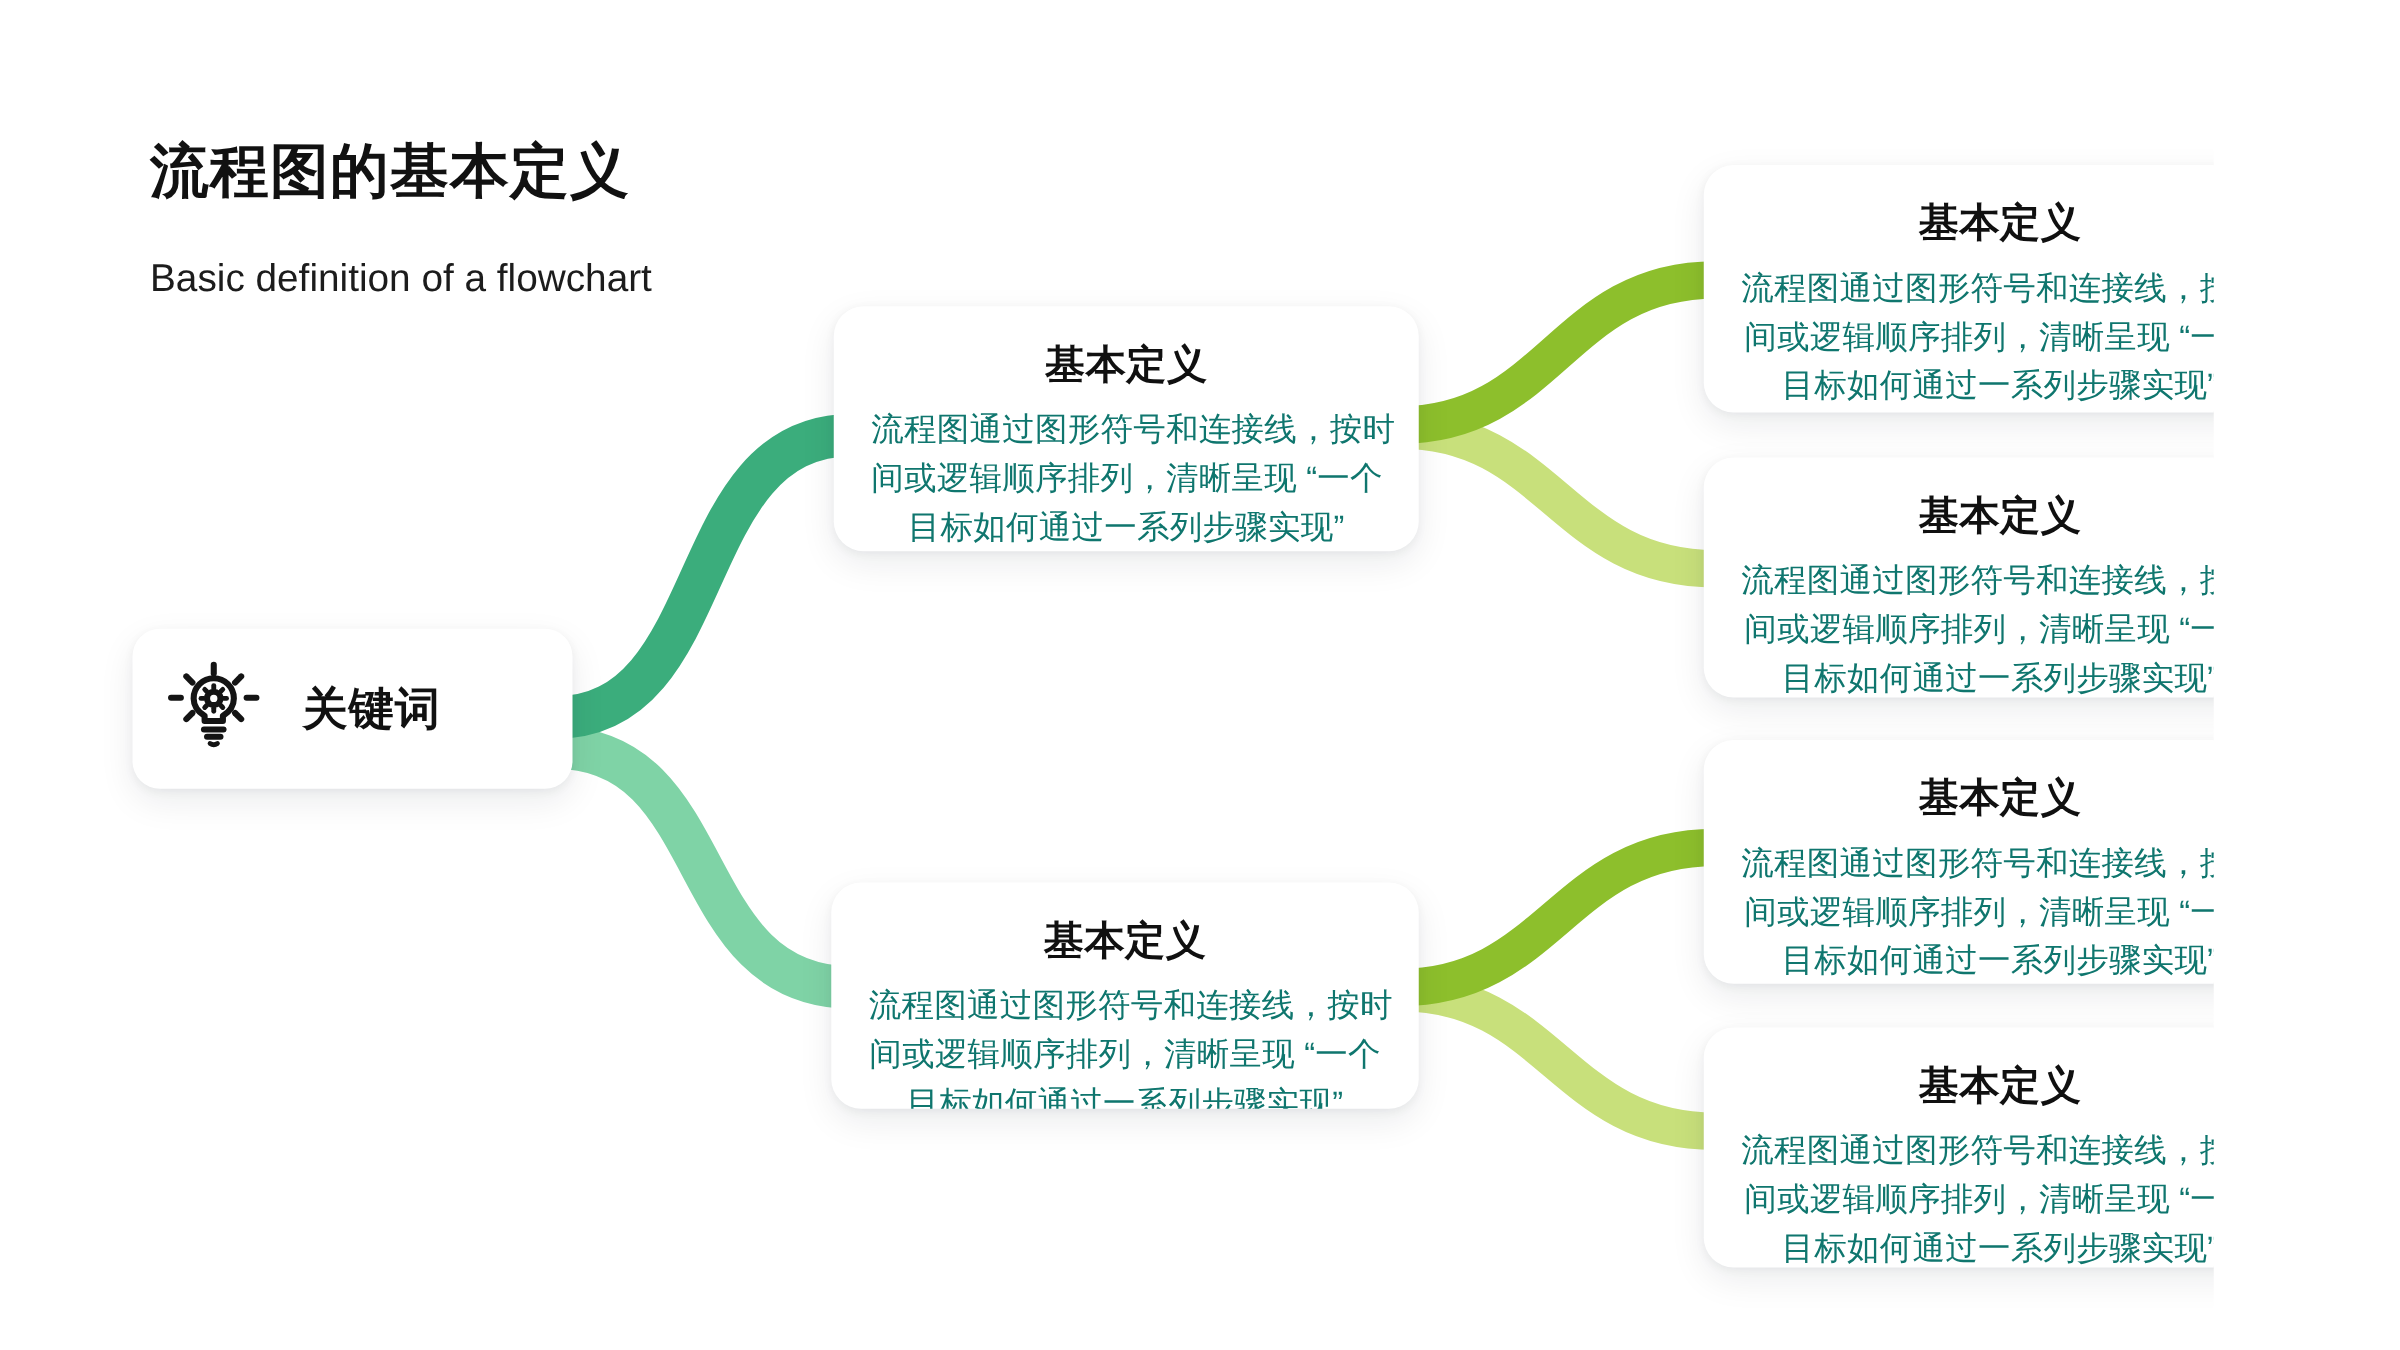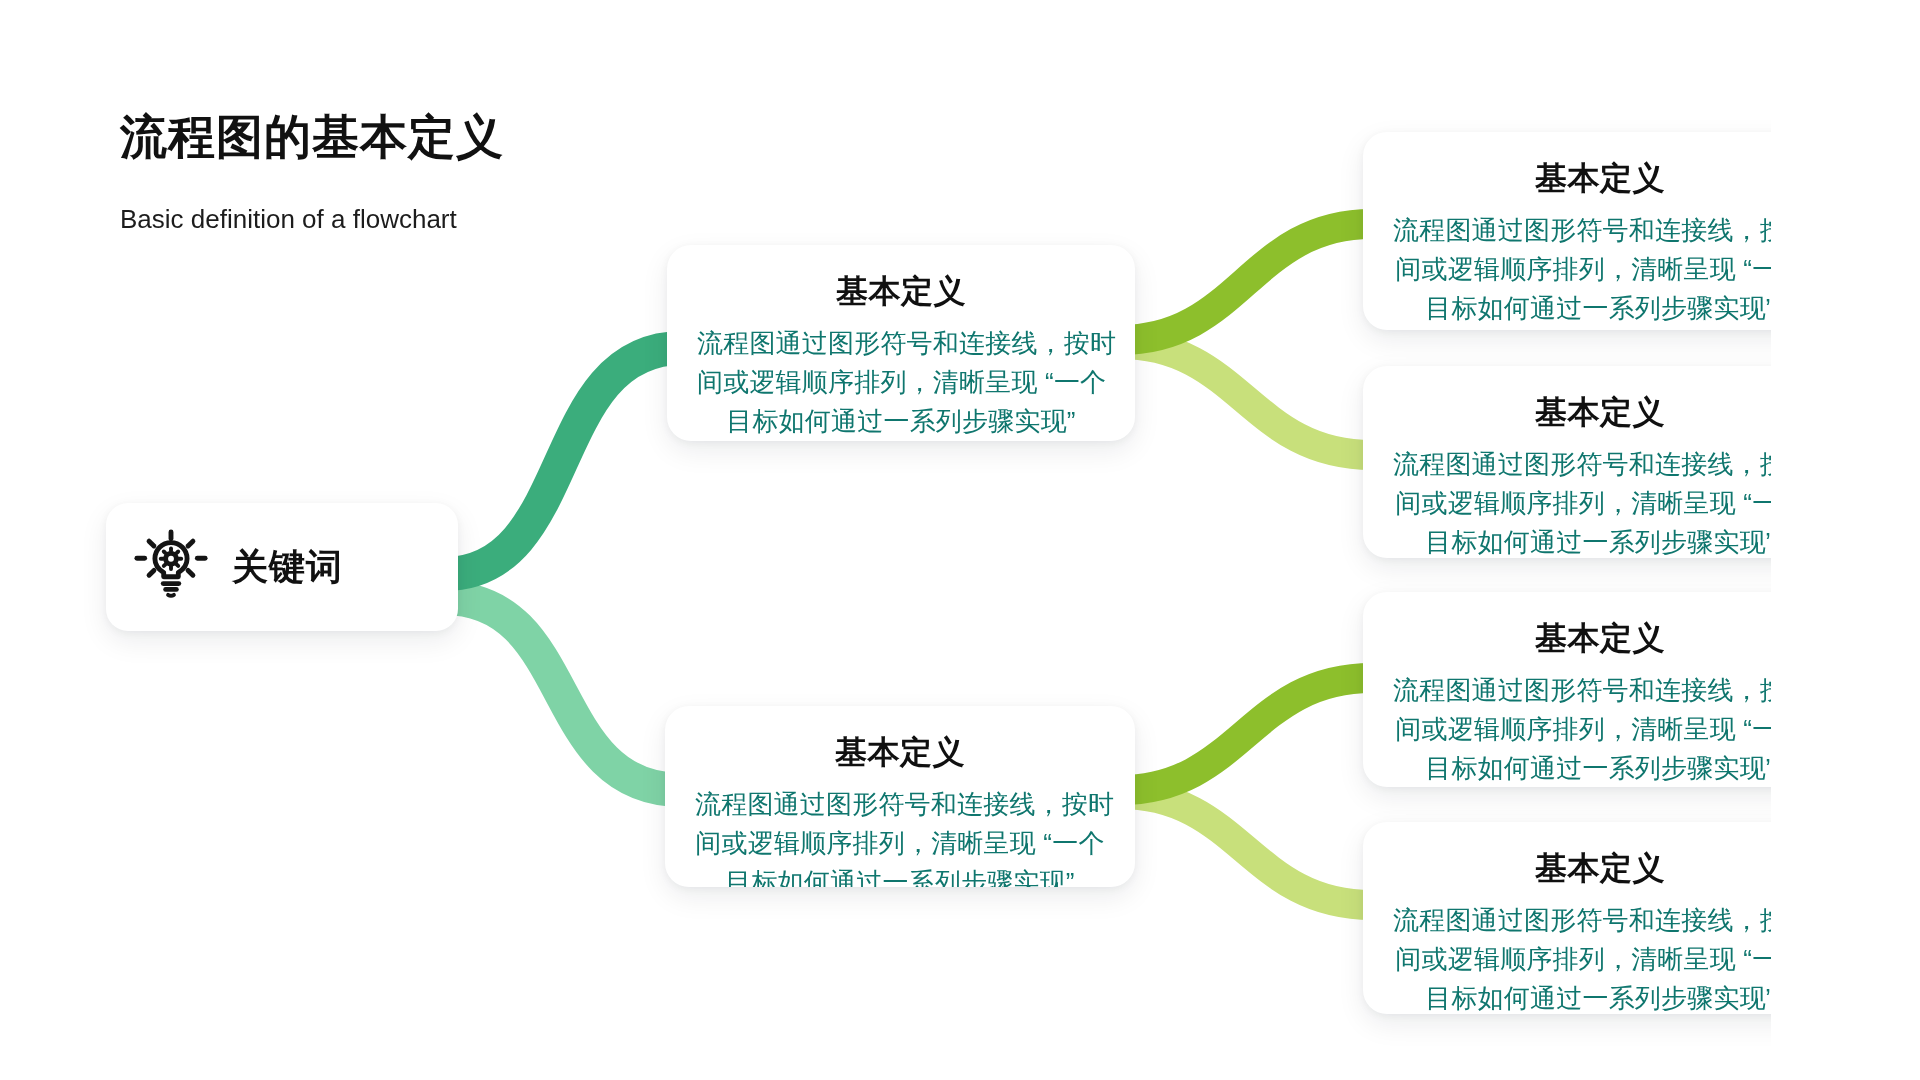--- a/index.html
+++ b/index.html
@@ -6,31 +6,31 @@
   .stage{
     position:relative;width:1771px;height:1080px;background:#ffffff;overflow:hidden;
     font-family:"Liberation Sans",sans-serif;color:#111;text-decoration:underline;
   }
   .page-title{
     position:absolute;left:120px;top:108px;margin:0;
     font-size:47px;line-height:1.25;font-weight:800;color:#111;letter-spacing:1px;
   }
   .page-subtitle{
     position:absolute;left:120px;top:203px;
-    font-size:26px;line-height:1.3;font-weight:400;color:#1c1c1c;
+    font-size:31px;line-height:1.3;font-weight:400;color:#1c1c1c;
   }
   .connectors{position:absolute;left:0;top:0;z-index:1;}
   .card{
     position:absolute;z-index:2;background:#ffffff;border-radius:24px;
     box-shadow:0 10px 28px rgba(15,23,42,.08),0 2px 8px rgba(15,23,42,.05);
     box-sizing:border-box;overflow:hidden;
   }
   .root-card{
     left:106px;top:503px;width:352px;height:128px;border-radius:22px;
-    display:flex;align-items:center;gap:22px;padding:0 24px 0 26px;
+    display:flex;align-items:center;gap:32px;padding:0 24px 0 26px;
   }
   .root-label{font-size:36px;font-weight:800;color:#111;letter-spacing:1px;}
   .node-card{padding:26px 30px;text-align:center;}
   .card-title{font-size:32px;font-weight:800;color:#101010;line-height:1.25;margin:0 0 13px 0;letter-spacing:.5px;}
   .card-body{font-size:26px;line-height:39px;color:#0f766e;white-space:pre;letter-spacing:.2px;}
   .b1{left:667px;top:245px;width:468px;height:196px;}
   .b2{left:665px;top:706px;width:470px;height:181px;}
   .l1{left:1363px;top:132px;width:474px;height:198px;}
   .l2{left:1363px;top:366px;width:474px;height:192px;}
   .l3{left:1363px;top:592px;width:474px;height:195px;}

